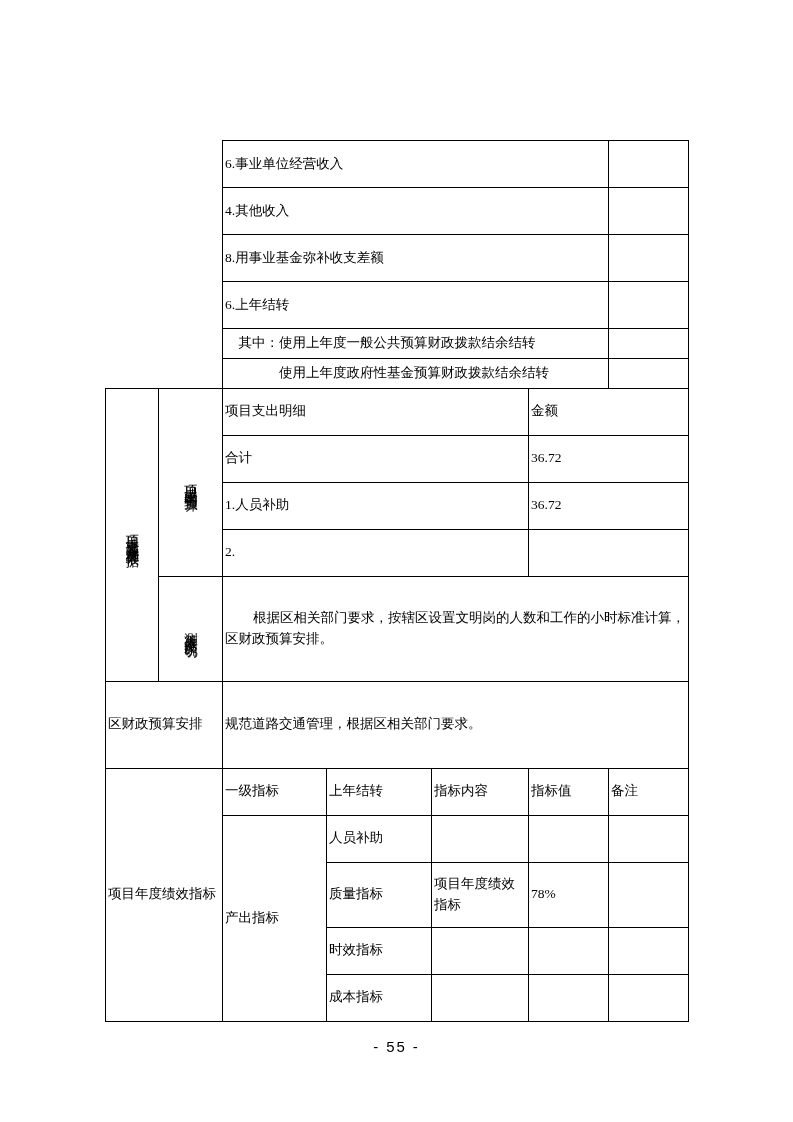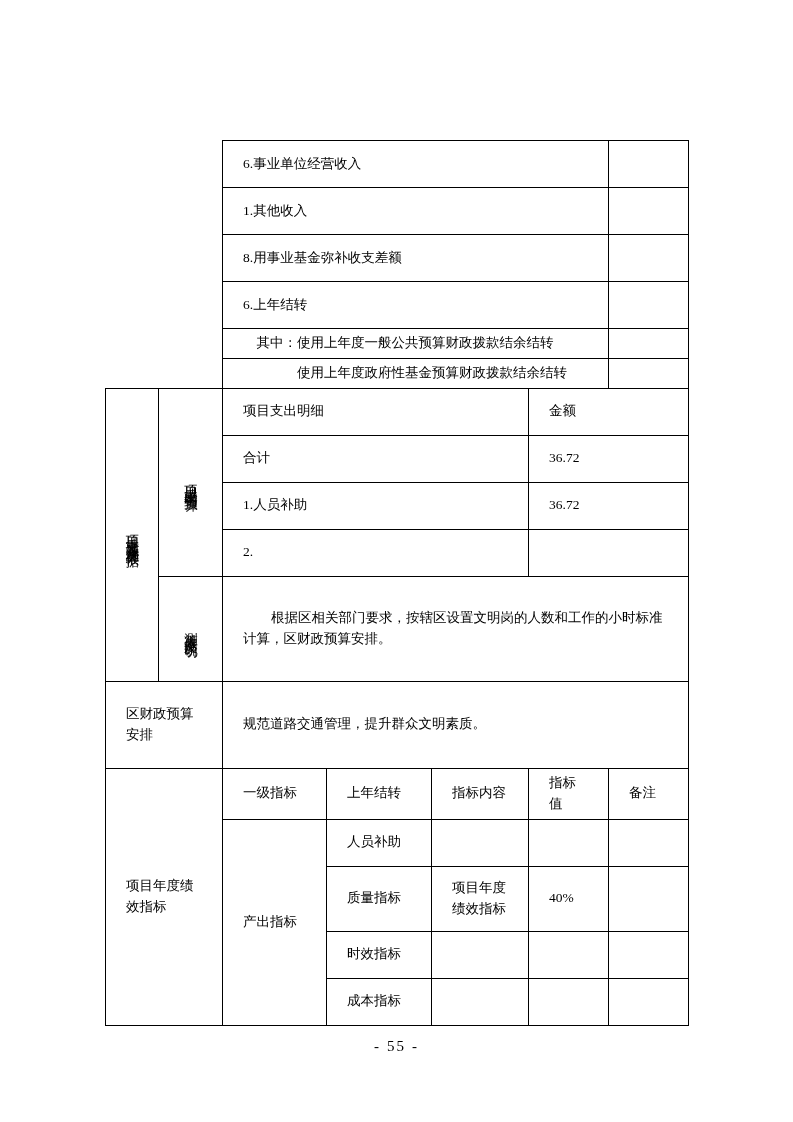--- a/index.html
+++ b/index.html
@@ -26,21 +26,21 @@
     left: 105px;
     top: 140px;
     width: 583px;
     border-collapse: collapse;
     table-layout: fixed;
   }
   table.doc td {
     border: 1px solid #000000;
     font-size: 13.5px;
     line-height: 1.55;
-    padding: 4px 20px;
+    padding: 4px 2px;
     vertical-align: middle;
     word-break: break-all;
   }
   .vtext {
     text-align: center;
     letter-spacing: 0px;
   }
   .vtext span.v {
     display: inline-block;
     writing-mode: vertical-rl;
@@ -57,21 +57,21 @@
     padding: 10px 10px 10px 8px;
   }
   .para-ind { text-indent: 28px; }
   .pagenum {
     position: absolute;
     left: 0;
     top: 1038px;
     width: 793px;
     text-align: center;
     font-size: 15px;
-    font-family: Liberation Serif, serif;
+    font-family: Liberation Sans, sans-serif;
     letter-spacing: 2px;
   }
   .pagenum .dash { padding: 0 6px; }
   .v-wrap-2 {
     display: flex;
     justify-content: center;
     align-items: center;
     height: 100%;
   }
 </style>
@@ -92,21 +92,21 @@
     </colgroup>
     <tbody>
 
       <tr>
         <td rowspan="6" style="border-top:none;border-left:none;border-bottom:none;border-right:none;"></td>
         <td rowspan="6" style="border-top:none;border-left:none;border-bottom:none;border-right:none;"></td>
         <td class="lft row-h40" colspan="4">6.事业单位经营收入</td>
         <td class="ctr row-h40"></td>
       </tr>
       <tr>
-        <td class="lft row-h40" colspan="4">1.其他收入</td>
+        <td class="lft row-h40" colspan="4">4.其他收入</td>
         <td class="ctr row-h40"></td>
       </tr>
       <tr>
         <td class="lft row-h40" colspan="4">8.用事业基金弥补收支差额</td>
         <td class="ctr row-h40"></td>
       </tr>
       <tr>
         <td class="lft row-h40" colspan="4">6.上年结转</td>
         <td class="ctr row-h40"></td>
       </tr>
@@ -149,42 +149,42 @@
         <td class="vtext" style="height:96px">
           <div class="v-wrap-2">
               <span class="v">测算依据及说明</span>
             </div>
         </td>
         <td class="para para-ind" colspan="5">根据区相关部门要求，按辖区设置文明岗的人数和工作的小时标准计算，区财政预算安排。</td>
       </tr>
 
       <tr>
         <td class="ctr" colspan="2" style="height:78px">区财政预算安排</td>
-        <td class="ctr" colspan="5">规范道路交通管理，提升群众文明素质。</td>
+        <td class="ctr" colspan="5">规范道路交通管理，根据区相关部门要求。</td>
       </tr>
 
       <tr>
         <td rowspan="5" class="ctr" colspan="2">项目年度绩效指标</td>
         <td class="ctr row-h40">一级指标</td>
         <td class="ctr row-h40">上年结转</td>
         <td class="ctr row-h40">指标内容</td>
         <td class="ctr row-h40">指标值</td>
         <td class="ctr row-h40">备注</td>
       </tr>
       <tr>
         <td rowspan="4" class="ctr">产出指标</td>
         <td class="ctr row-h40">人员补助</td>
         <td class="ctr row-h40"></td>
         <td class="ctr row-h40"></td>
         <td class="ctr row-h40"></td>
       </tr>
       <tr>
         <td class="ctr" style="height:56px">质量指标</td>
         <td class="ctr">项目年度绩效指标</td>
-        <td class="ctr">40%</td>
+        <td class="ctr">78%</td>
         <td class="ctr"></td>
       </tr>
       <tr>
         <td class="ctr row-h40">时效指标</td>
         <td class="ctr row-h40"></td>
         <td class="ctr row-h40"></td>
         <td class="ctr row-h40"></td>
       </tr>
       <tr>
         <td class="ctr row-h40">成本指标</td>

